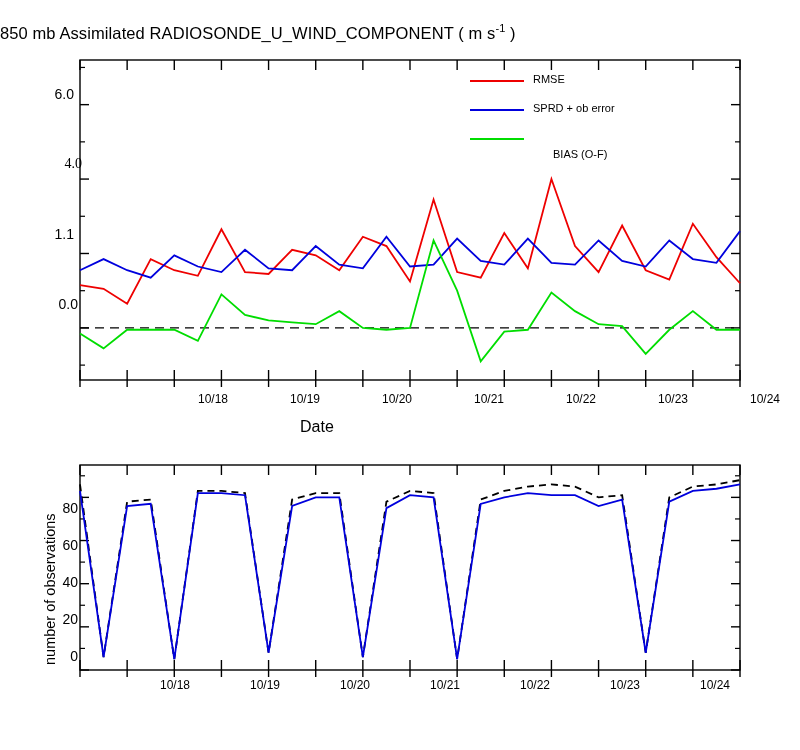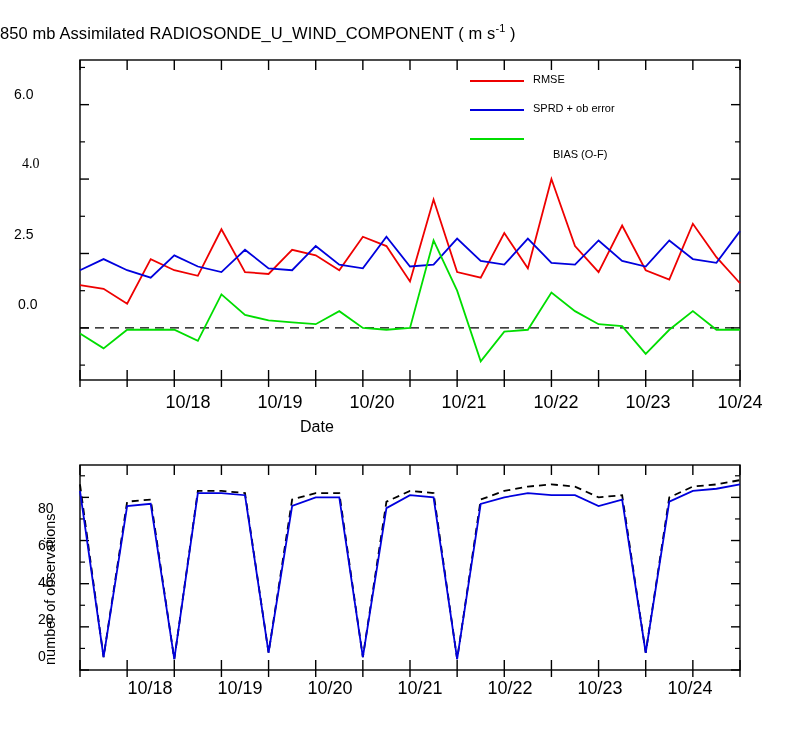--- a/index.html
+++ b/index.html
@@ -41,27 +41,28 @@
   }
   .ylabel-rot {
     position: absolute;
     font-size: 14.5px;
     transform-origin: left top;
     transform: rotate(-90deg);
     white-space: nowrap;
   }
   .tick-label {
     position: absolute;
-    font-size: 18px;
-    text-align: center;
+    font-size: 12px;
+    text-align: right;
     white-space: nowrap;
   }
   .tick-label-y {
     position: absolute;
     font-size: 14px;
+    text-align: right;
     white-space: nowrap;
   }
   .legend-text {
     position: absolute;
     font-size: 11px;
     white-space: nowrap;
   }
   svg { display: block; }
 </style>
 </head>
@@ -144,21 +145,21 @@
         <path d="M80.00 270.23 L103.57 259.07 L127.14 270.23 L150.71 277.67 L174.29 255.35 L197.86 266.51 L221.43 272.09 L245.00 249.77 L268.57 268.37 L292.14 270.23 L315.71 246.05 L339.29 264.65 L362.86 268.37 L386.43 236.74 L410.00 266.51 L433.57 264.65 L457.14 238.60 L480.71 260.93 L504.29 264.65 L527.86 238.60 L551.43 262.79 L575.00 264.65 L598.57 240.47 L622.14 260.93 L645.71 266.51 L669.29 240.47 L692.86 259.07 L716.43 262.79 L740.00 231.16 " fill="none" stroke="#0000dd" stroke-width="1.8"></path>
         <path d="M80.00 333.49 L103.57 348.37 L127.14 329.77 L150.71 329.77 L174.29 329.77 L197.86 340.93 L221.43 294.42 L245.00 314.88 L268.57 320.47 L292.14 322.33 L315.71 324.19 L339.29 311.16 L362.86 327.91 L386.43 329.77 L410.00 327.91 L433.57 240.47 L457.14 290.70 L480.71 361.40 L504.29 331.63 L527.86 329.77 L551.43 292.56 L575.00 311.16 L598.57 324.19 L622.14 326.05 L645.71 353.95 L669.29 329.77 L692.86 311.16 L716.43 329.77 L740.00 329.77 " fill="none" stroke="#00dd00" stroke-width="1.8"></path>
         <line x1="470" y1="81" x2="524" y2="81" stroke="#ee0000" stroke-width="2.2"></line>
         <line x1="470" y1="110" x2="524" y2="110" stroke="#0000dd" stroke-width="2.2"></line>
         <line x1="470" y1="139" x2="524" y2="139" stroke="#00dd00" stroke-width="2.2"></line>
       </svg>
   </div>
 
   <div class="tick-label-y" style="left:14px;top:86px;width:60px;">6.0</div>
   <div class="tick-label-y" style="left:22px;top:156px;width:60px;font-family:Liberation Serif, serif;">4.0</div>
-  <div class="tick-label-y" style="left:14px;top:226px;width:60px;">2.5</div>
+  <div class="tick-label-y" style="left:14px;top:226px;width:60px;">1.1</div>
   <div class="tick-label-y" style="left:18px;top:296px;width:60px;">0.0</div>
 
   <div class="tick-label" style="left:148px;top:392px;width:80px;">10/18</div>
   <div class="tick-label" style="left:240px;top:392px;width:80px;">10/19</div>
   <div class="tick-label" style="left:332px;top:392px;width:80px;">10/20</div>
   <div class="tick-label" style="left:424px;top:392px;width:80px;">10/21</div>
   <div class="tick-label" style="left:516px;top:392px;width:80px;">10/22</div>
   <div class="tick-label" style="left:608px;top:392px;width:80px;">10/23</div>
   <div class="tick-label" style="left:700px;top:392px;width:80px;">10/24</div>
 

